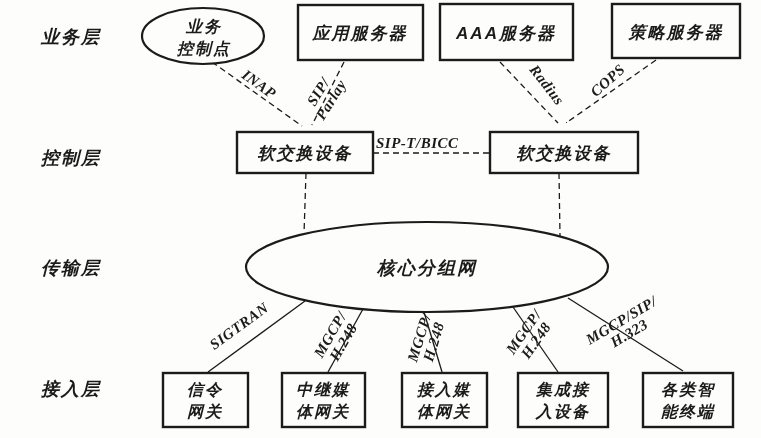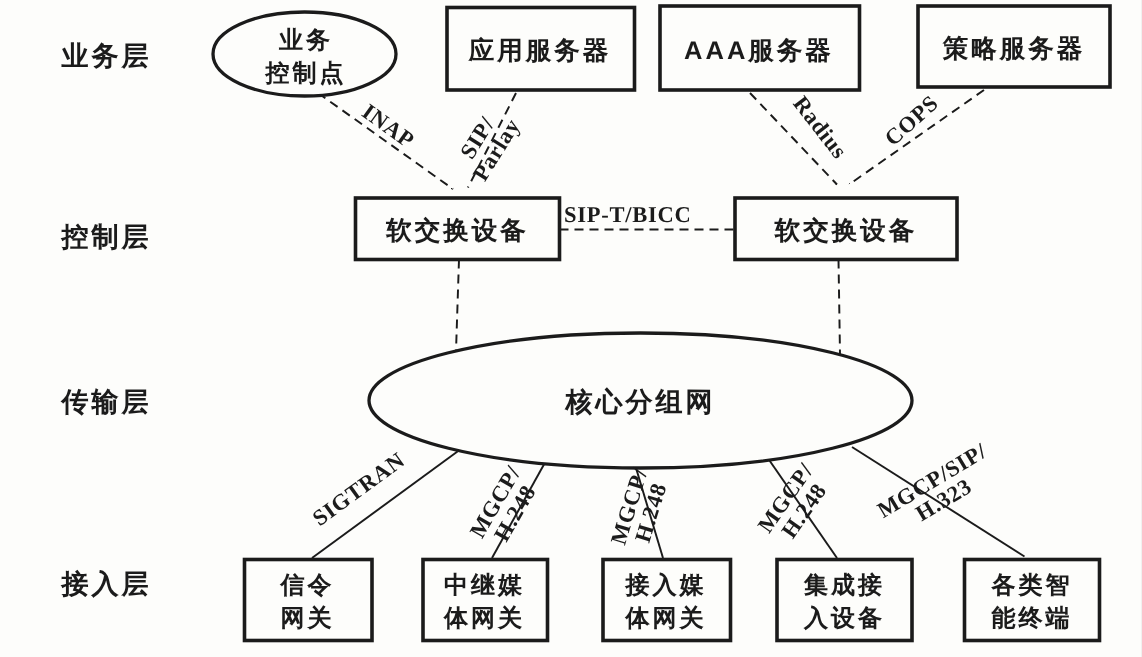--- a/index.html
+++ b/index.html
@@ -2,20 +2,21 @@
 <html><head>
 <meta charset="utf-8">
 <style>
   html,body{margin:0;padding:0;background:#e8e8e8;}
   .page{
     position:relative;
     width:761px;height:438px;
     background:#fdfdfb;
     font-family:"Liberation Sans", sans-serif;
     overflow:hidden;
+    font-style:italic;
   }
   svg{display:block;}
   .shape{fill:#fdfdfb;stroke:#1b1b1b;}
   .rect{stroke-width:2.4;}
   .ell{stroke-width:2.2;}
   .ln{stroke:#1b1b1b;stroke-width:1.3;fill:none;}
   .dash{stroke-dasharray:6 4;}
   text{fill:#1b1b1b;}
   .cjk{
     font-family:"Liberation Sans", sans-serif;

